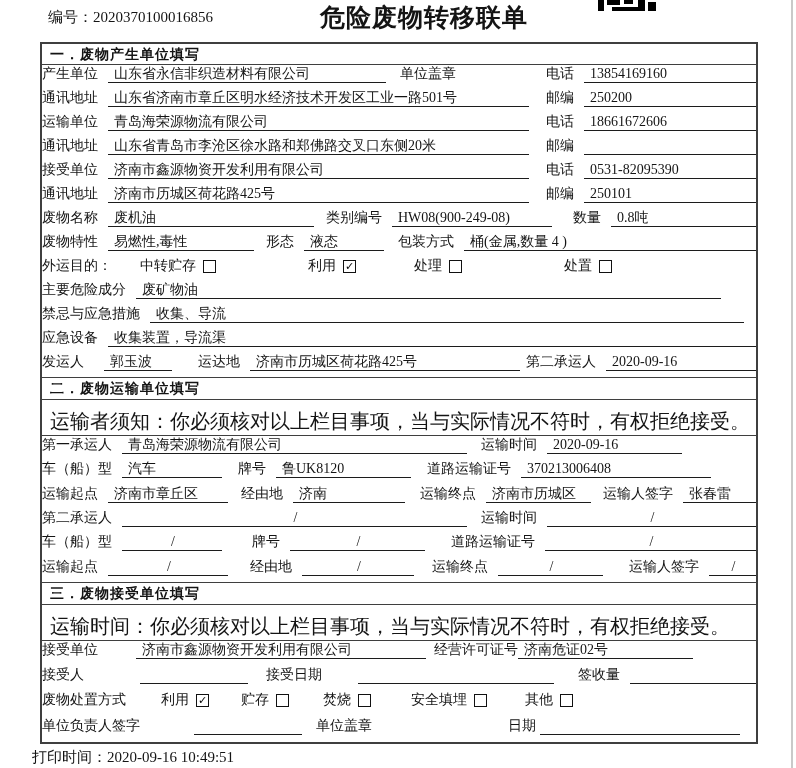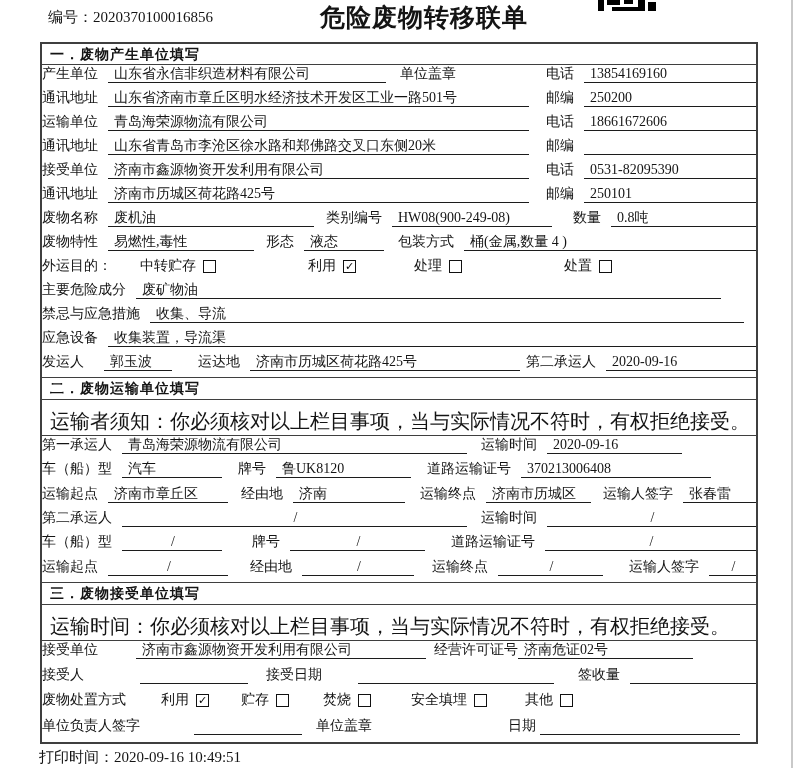--- a/index.html
+++ b/index.html
@@ -41,21 +41,21 @@
   .fill { flex:1 1 auto; }
   .center { text-align:center; }
   .ma { margin-left:auto; }
 
   .opt { display:inline-flex; align-items:center; white-space:nowrap; }
   .cb { display:inline-flex; width:13px; height:13px; border:1.6px solid #111; margin-left:7px;
         align-items:center; justify-content:center; flex-shrink:0; }
   .tick { font-size:11px; font-weight:bold; line-height:1;
           font-family:"DejaVu Sans",sans-serif; color:#000; }
 
-  .print-time { position:absolute; left:39px; top:748px; font-size:15px; white-space:nowrap; }
+  .print-time { position:absolute; left:32px; top:748px; font-size:15px; white-space:nowrap; }
 </style>
 </head>
 <body>
 
 <div class="page">
 
   <div class="serial"><span>编号：</span><span>2020370100016856</span></div>
 
   <div class="doc-title">危险废物转移联单</div>
 

